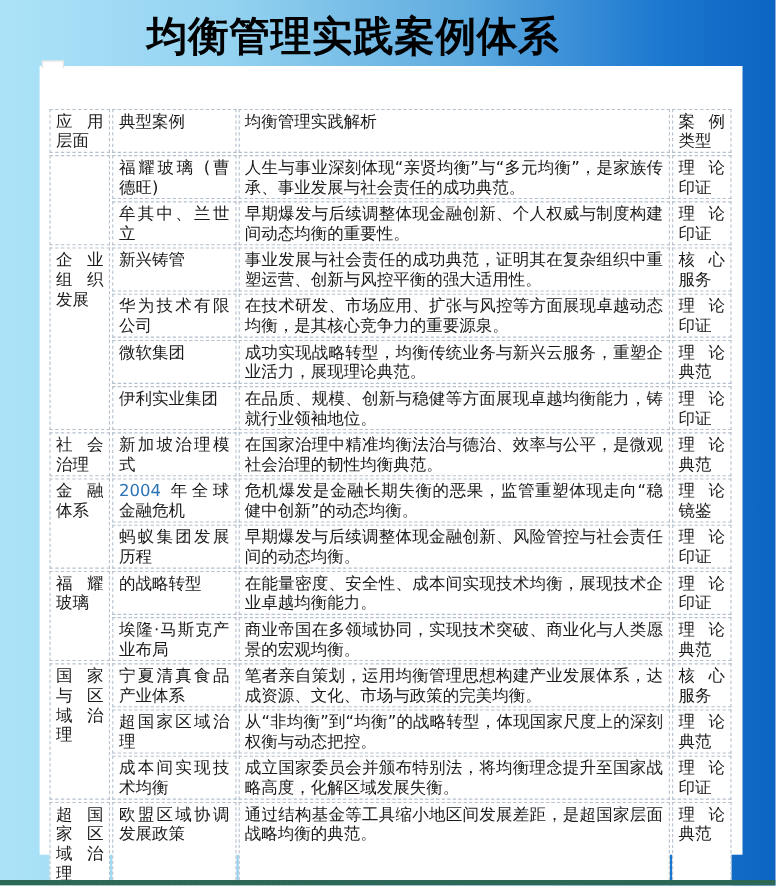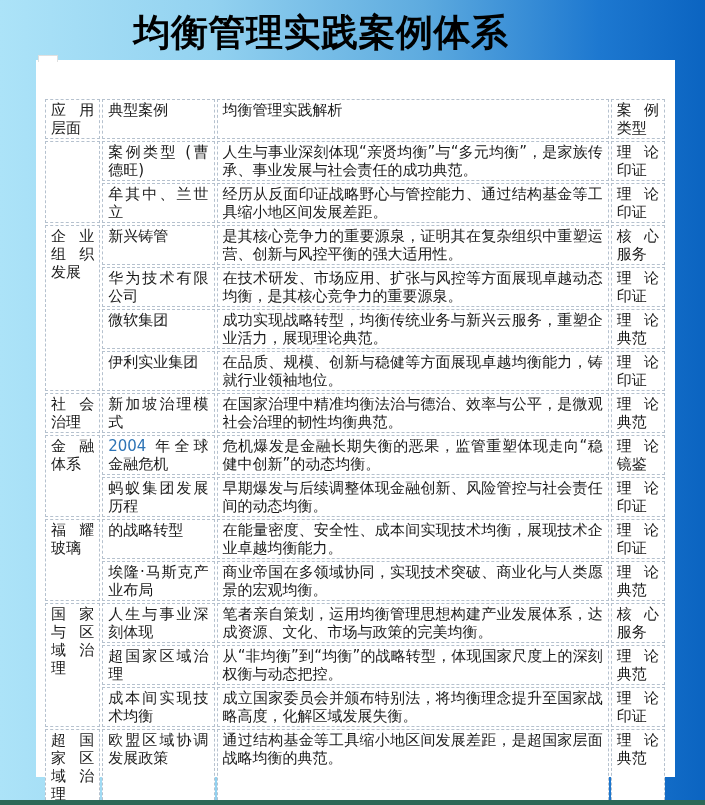--- a/index.html
+++ b/index.html
@@ -61,33 +61,33 @@
       <tr>
         <th>应用层面</th>
         <th>典型案例</th>
         <th>均衡管理实践解析</th>
         <th>案例类型</th>
       </tr>
     </thead>
     <tbody id="table-body">
         <tr>
           <td rowspan="2"></td>
-          <td>案例类型 (曹德旺)</td>
+          <td>福耀玻璃 (曹德旺)</td>
           <td>人生与事业深刻体现“亲贤均衡”与“多元均衡”，是家族传承、事业发展与社会责任的成功典范。</td>
           <td>理论印证</td>
         </tr>
         <tr>
           <td>牟其中、兰世立</td>
-          <td>经历从反面印证战略野心与管控能力、通过结构基金等工具缩小地区间发展差距。</td>
+          <td>早期爆发与后续调整体现金融创新、个人权威与制度构建间动态均衡的重要性。</td>
           <td>理论印证</td>
         </tr>
         <tr>
           <td rowspan="4">企业组织发展</td>
           <td>新兴铸管</td>
-          <td>是其核心竞争力的重要源泉，证明其在复杂组织中重塑运营、创新与风控平衡的强大适用性。</td>
+          <td>事业发展与社会责任的成功典范，证明其在复杂组织中重塑运营、创新与风控平衡的强大适用性。</td>
           <td>核心服务</td>
         </tr>
         <tr>
           <td>华为技术有限公司</td>
           <td>在技术研发、市场应用、扩张与风控等方面展现卓越动态均衡，是其核心竞争力的重要源泉。</td>
           <td>理论印证</td>
         </tr>
         <tr>
           <td>微软集团</td>
           <td>成功实现战略转型，均衡传统业务与新兴云服务，重塑企业活力，展现理论典范。</td>
@@ -121,21 +121,21 @@
           <td>在能量密度、安全性、成本间实现技术均衡，展现技术企业卓越均衡能力。</td>
           <td>理论印证</td>
         </tr>
         <tr>
           <td>埃隆·马斯克产业布局</td>
           <td>商业帝国在多领域协同，实现技术突破、商业化与人类愿景的宏观均衡。</td>
           <td>理论典范</td>
         </tr>
         <tr>
           <td rowspan="3">国家与区域治理</td>
-          <td>人生与事业深刻体现</td>
+          <td>宁夏清真食品产业体系</td>
           <td>笔者亲自策划，运用均衡管理思想构建产业发展体系，达成资源、文化、市场与政策的完美均衡。</td>
           <td>核心服务</td>
         </tr>
         <tr>
           <td>超国家区域治理</td>
           <td>从“非均衡”到“均衡”的战略转型，体现国家尺度上的深刻权衡与动态把控。</td>
           <td>理论典范</td>
         </tr>
         <tr>
           <td>成本间实现技术均衡</td>

